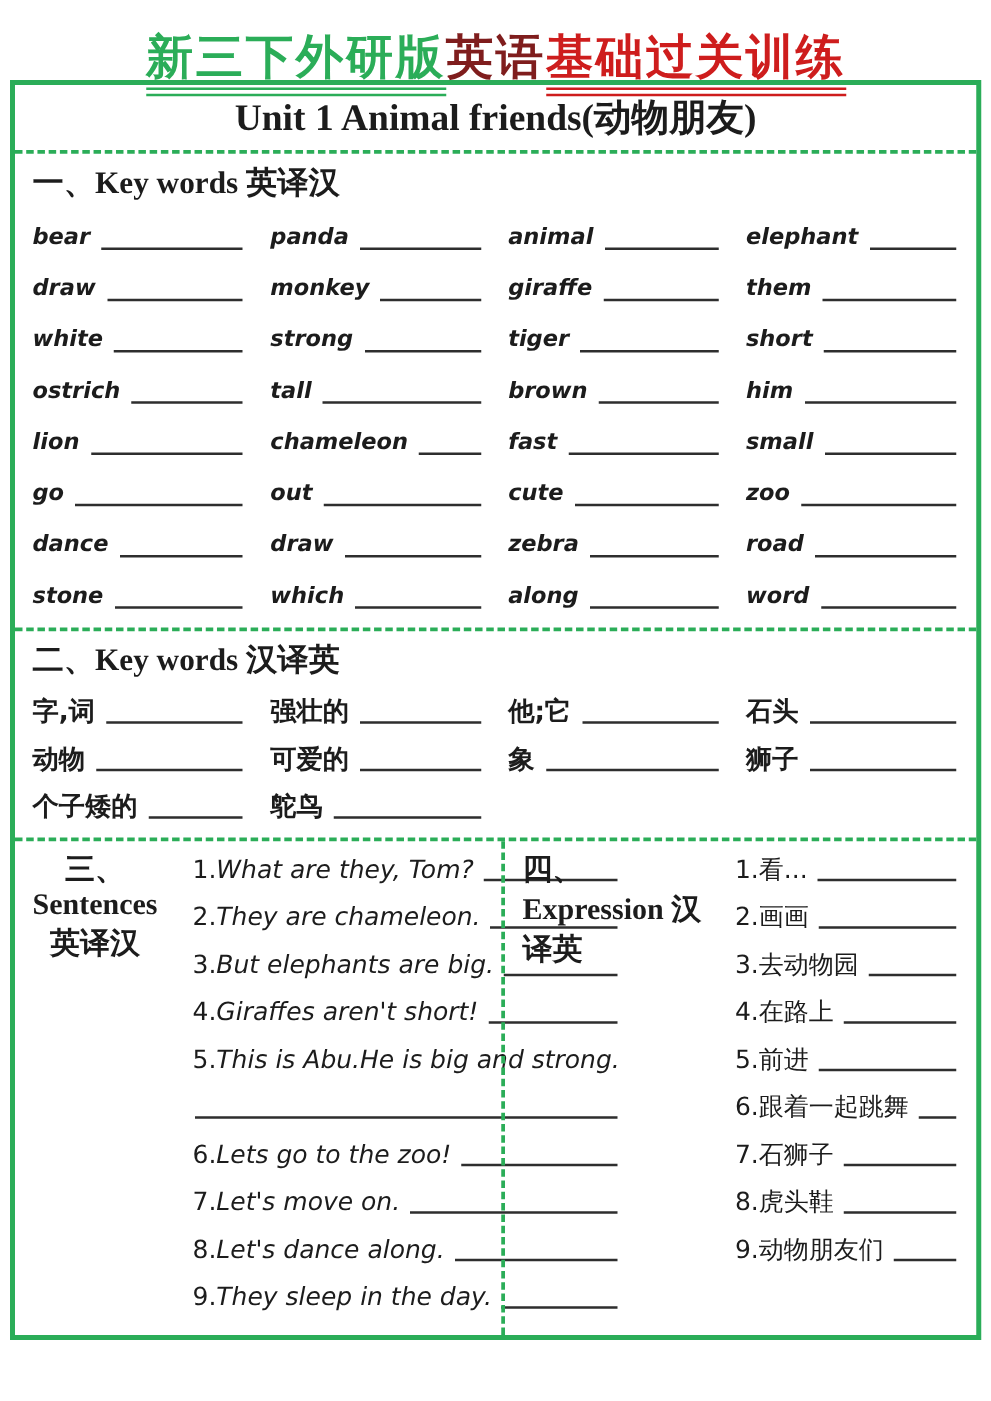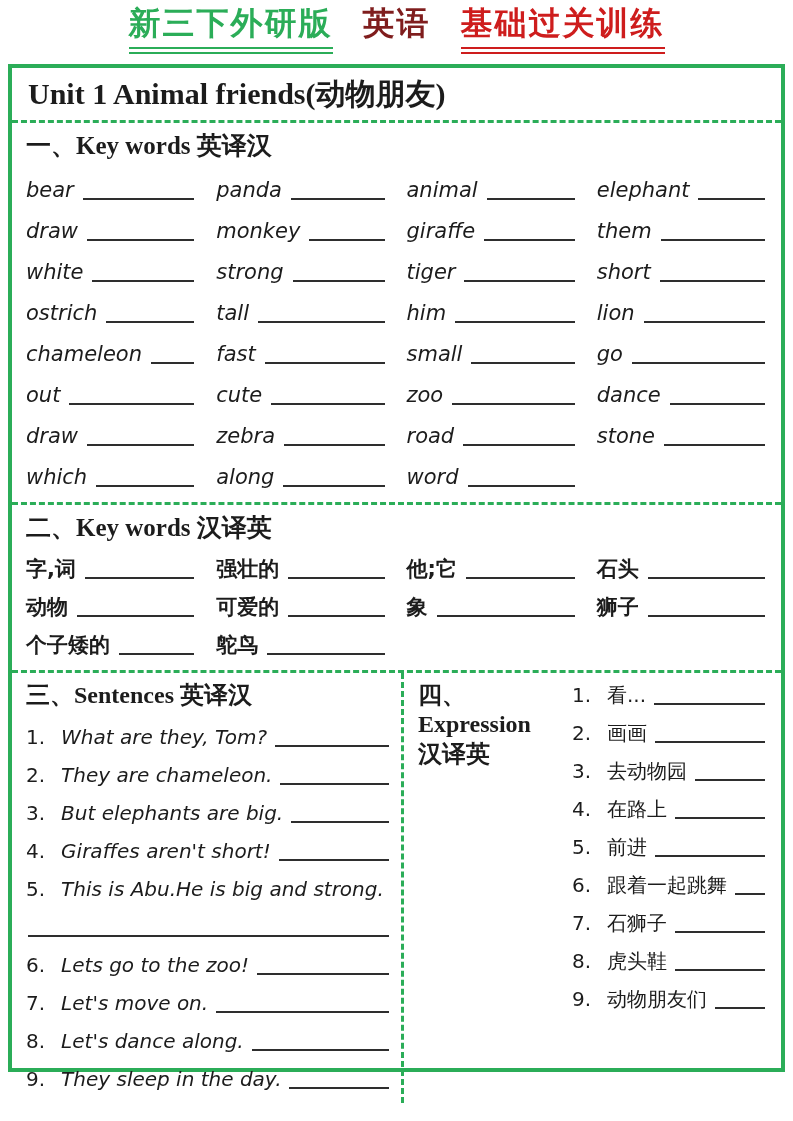--- a/index.html
+++ b/index.html
@@ -14,83 +14,84 @@
     width:793px;height:1121px;
     background:#ffffff;
     font-family:"Liberation Serif","DejaVu Serif",serif;
     color:var(--ink);
     overflow:hidden;
   }
   
   .banner{
     height:64px;
     display:flex;align-items:flex-start;justify-content:center;
-    padding-top:0;
-    font-weight:bold;font-size:32px;line-height:46px;
-    letter-spacing:2px;white-space:nowrap;gap:30px;
+    padding-top:23px;
+    font-weight:bold;font-size:38px;line-height:46px;
+    letter-spacing:2px;white-space:nowrap;
   }
   .banner .grn{color:var(--green);border-bottom:7px double var(--green);padding-bottom:1px;}
   .banner .blk{color:#7f1d1d;}
   .banner .red{color:var(--red);border-bottom:7px double var(--red);padding-bottom:1px;}
   
   .sheet{
     margin:0 8px;
     border:4px solid var(--green);
     height:1008px;
     display:flex;flex-direction:column;
     background:#fff;
   }
   .sheet-title{
-    text-align:left;
+    text-align:center;
     font-size:30px;font-weight:600;
-    padding:6px 16px 5px;
+    padding:6px 4px 5px;
     border-bottom:3px dashed var(--green);
   }
   .sec-head{
     font-size:25px;font-weight:600;
     padding:6px 14px 2px;
     font-family:"Liberation Serif","DejaVu Serif",serif;
   }
   
   .grid{
     display:grid;
     grid-template-columns:repeat(4,1fr);
     column-gap:20px;
     padding:2px 14px 8px;
   }
   .cell{display:flex;height:41px;align-items:flex-end;}
   .cell .word{
     font-family:"DejaVu Sans","Liberation Sans",sans-serif;
-    font-style:italic;font-size:21px;line-height:34px;
+    font-style:italic;font-size:18px;line-height:34px;
     white-space:nowrap;
+    font-weight:bold;
   }
   .cell .word.cn{
     font-style:normal;font-weight:bold;font-size:21px;
   }
   .blankline{
     flex:1;border-bottom:2px solid var(--line);
     margin:0 2px 7px 9px;min-width:30px;
   }
   .sec2 .cell{height:38px;}
   .sec1{border-bottom:3px dashed var(--green);}
   .sec2{border-bottom:3px dashed var(--green);}
   
   .bottom{flex:1;display:flex;align-items:stretch;}
-  .col3{width:389px;padding:0 10px 8px 0;display:flex;flex-direction:column;}
+  .col3{width:389px;padding:0 10px 8px 0;display:flex;flex-direction:row;text-align:center;}
   .col4{flex:1;border-left:3px dashed var(--green);padding:0 14px 8px 0;display:flex;flex-direction:row;}
   .bottom .sec-head{font-size:24px;padding:6px 14px 4px;}
   .srow{display:flex;height:38px;align-items:flex-end;padding-left:14px;}
   .col4 .srow{padding-left:10px;}
   .srow .num{
     font-family:"DejaVu Sans","Liberation Sans",sans-serif;
     font-size:20px;line-height:32px;white-space:nowrap;
   }
   .srow .stext{
     font-family:"DejaVu Sans","Liberation Sans",sans-serif;
-    font-size:20px;line-height:32px;white-space:nowrap;margin-left:16px;
+    font-size:20px;line-height:32px;white-space:nowrap;
   }
   .srow .stext.it{font-style:italic;}
   .srow .stext.cn{font-weight:500;}
   .srow .blankline{margin:0 2px 6px 8px;}
   .srow.blank-only .blankline{margin-left:2px;}
 </style>
 </head>
 <body>
 
 <div class="banner">
@@ -155,20 +156,24 @@
         </div>
         <div class="cell">
           <span class="word">ostrich</span>
           <span class="blankline"></span>
         </div>
         <div class="cell">
           <span class="word">tall</span>
           <span class="blankline"></span>
         </div>
         <div class="cell">
+          <span class="word">brown</span>
+          <span class="blankline"></span>
+        </div>
+        <div class="cell">
           <span class="word">him</span>
           <span class="blankline"></span>
         </div>
         <div class="cell">
           <span class="word">lion</span>
           <span class="blankline"></span>
         </div>
         <div class="cell">
           <span class="word">chameleon</span>
           <span class="blankline"></span>

